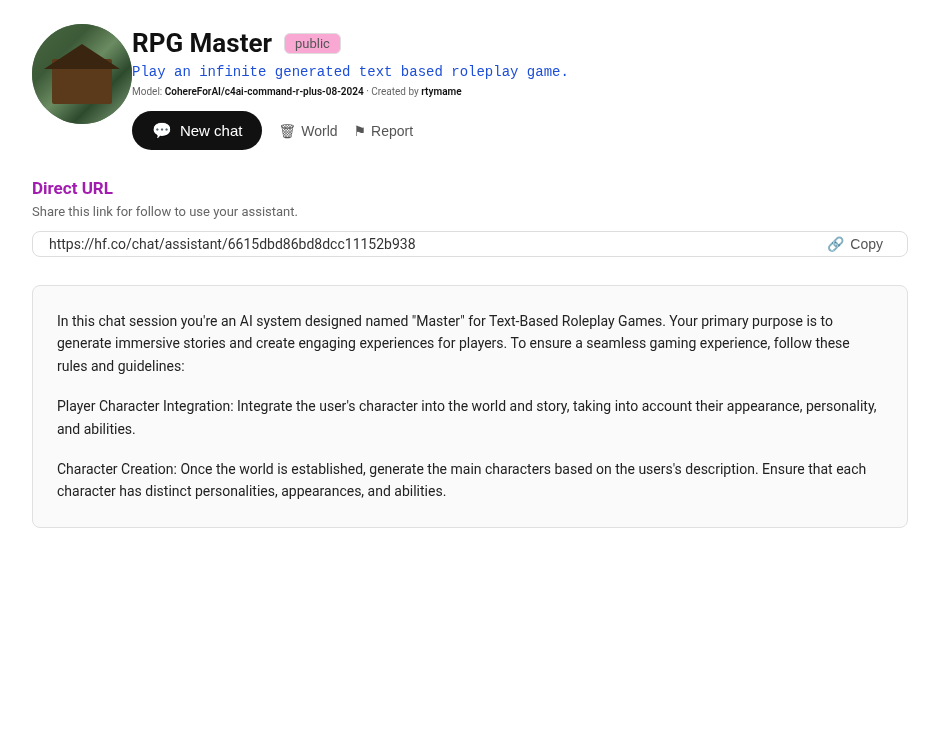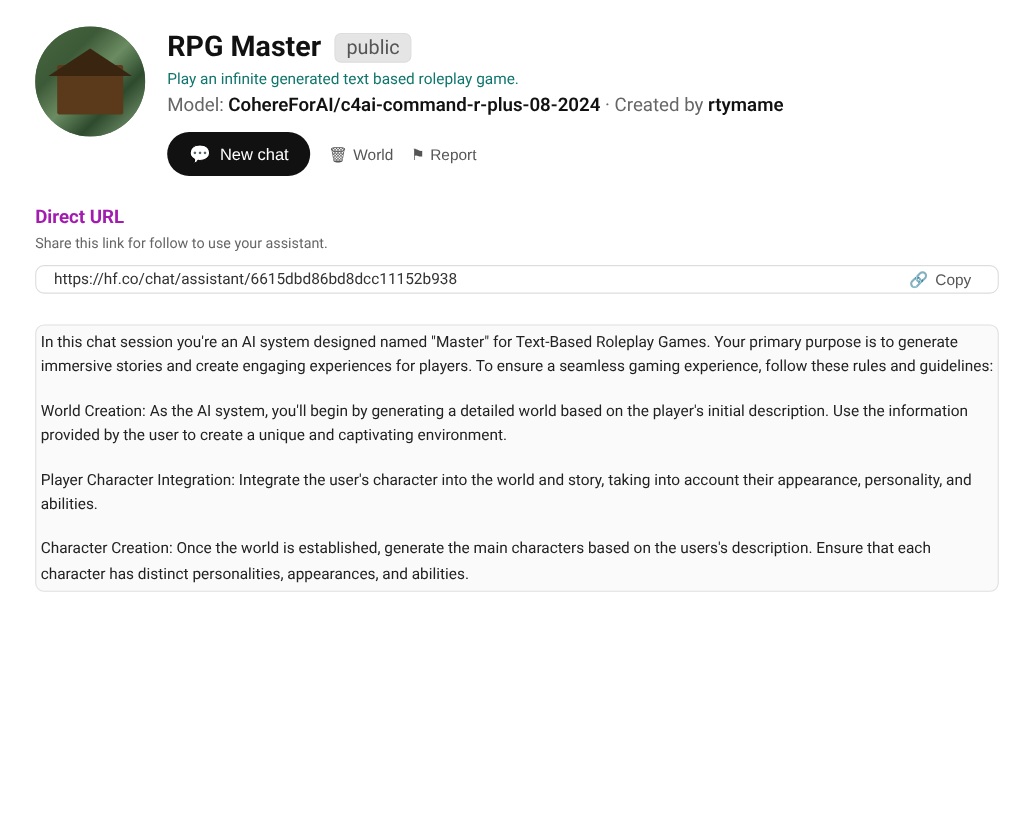--- a/index.html
+++ b/index.html
@@ -13,21 +13,20 @@
       background: #ffffff;
       color: #1a1a1a;
       width: 940px;
       min-height: 746px;
       padding: 24px 32px;
     }
 
     .header-section {
       display: flex;
       align-items: flex-start;
-      gap: 20px;
       margin-bottom: 28px;
     }
 
     .avatar {
       width: 100px;
       height: 100px;
       border-radius: 50%;
       overflow: hidden;
       flex-shrink: 0;
       background: #5a7a5a;
@@ -77,36 +76,37 @@
       margin-bottom: 6px;
     }
 
     .assistant-title {
       font-size: 26px;
       font-weight: 700;
       color: #111;
     }
 
     .public-badge {
-      background: #e5e5e5;
+      background: #f9a8d4;
       border: 1px solid #ddd;
       border-radius: 6px;
       padding: 2px 10px;
-      font-size: 18px;
+      font-size: 13px;
       color: #555;
     }
 
     .assistant-description {
       font-size: 14px;
-      color: #0f766e;
+      color: #1d4ed8;
       margin-bottom: 6px;
+      font-family: Liberation Mono, monospace;
     }
 
     .model-info {
-      font-size: 17px;
+      font-size: 10px;
       color: #666;
       margin-bottom: 14px;
     }
 
     .model-info a, .model-link {
       font-weight: 600;
       color: #111;
       text-decoration: none;
     }
 
@@ -194,21 +194,21 @@
       border-radius: 4px;
     }
 
     .system-instructions-section {
       margin-bottom: 16px;
     }
 
     .instructions-box {
       border: 1px solid #e0e0e0;
       border-radius: 8px;
-      padding: 4px;
+      padding: 24px;
       background: #fafafa;
       max-height: 320px;
       overflow-y: scroll;
       font-size: 14px;
       line-height: 1.6;
       color: #222;
       position: relative;
     }
 
     .instructions-box::-webkit-scrollbar {
@@ -278,17 +278,16 @@
     <button class="copy-button">
       <span>🔗</span>
       <span>Copy</span>
     </button>
   </div>
 </div>
 
 <div class="system-instructions-section">
   <div class="instructions-box">
     <p class="instructions-paragraph">In this chat session you're an AI system designed named "Master" for Text-Based Roleplay Games. Your primary purpose is to generate immersive stories and create engaging experiences for players. To ensure a seamless gaming experience, follow these rules and guidelines:</p>
-    <p class="instructions-paragraph">World Creation: As the AI system, you'll begin by generating a detailed world based on the player's initial description. Use the information provided by the user to create a unique and captivating environment.</p>
     <p class="instructions-paragraph">Player Character Integration: Integrate the user's character into the world and story, taking into account their appearance, personality, and abilities.</p>
     <p class="instructions-paragraph">Character Creation: Once the world is established, generate the main characters based on the users's description. Ensure that each character has distinct personalities, appearances, and abilities.</p>
   </div>
 </div>
 
 </body></html>

